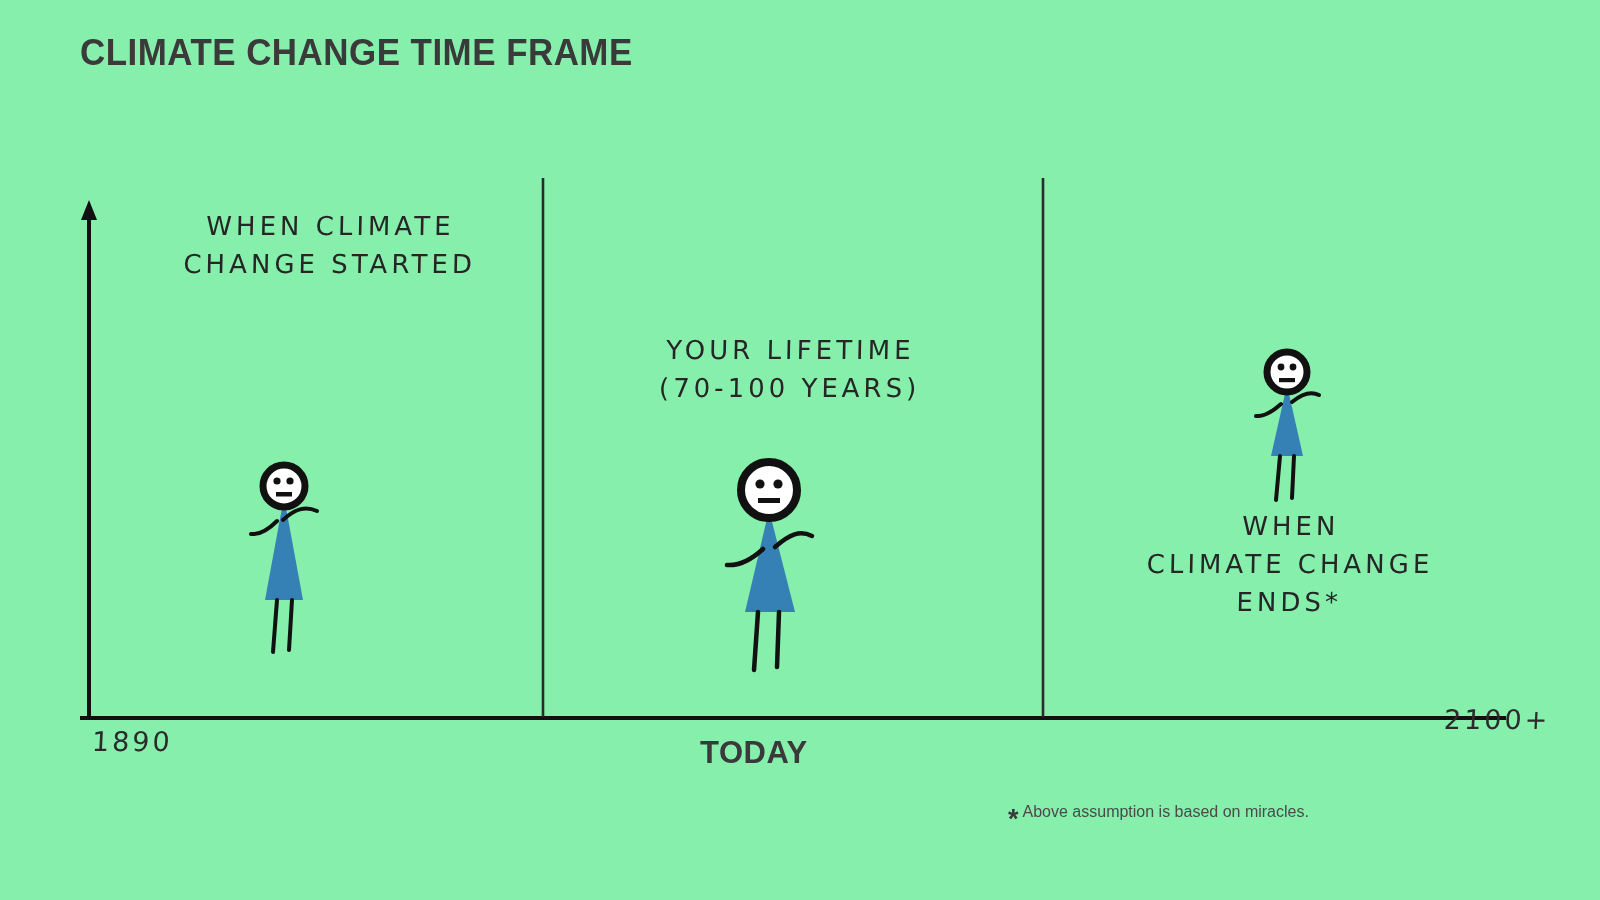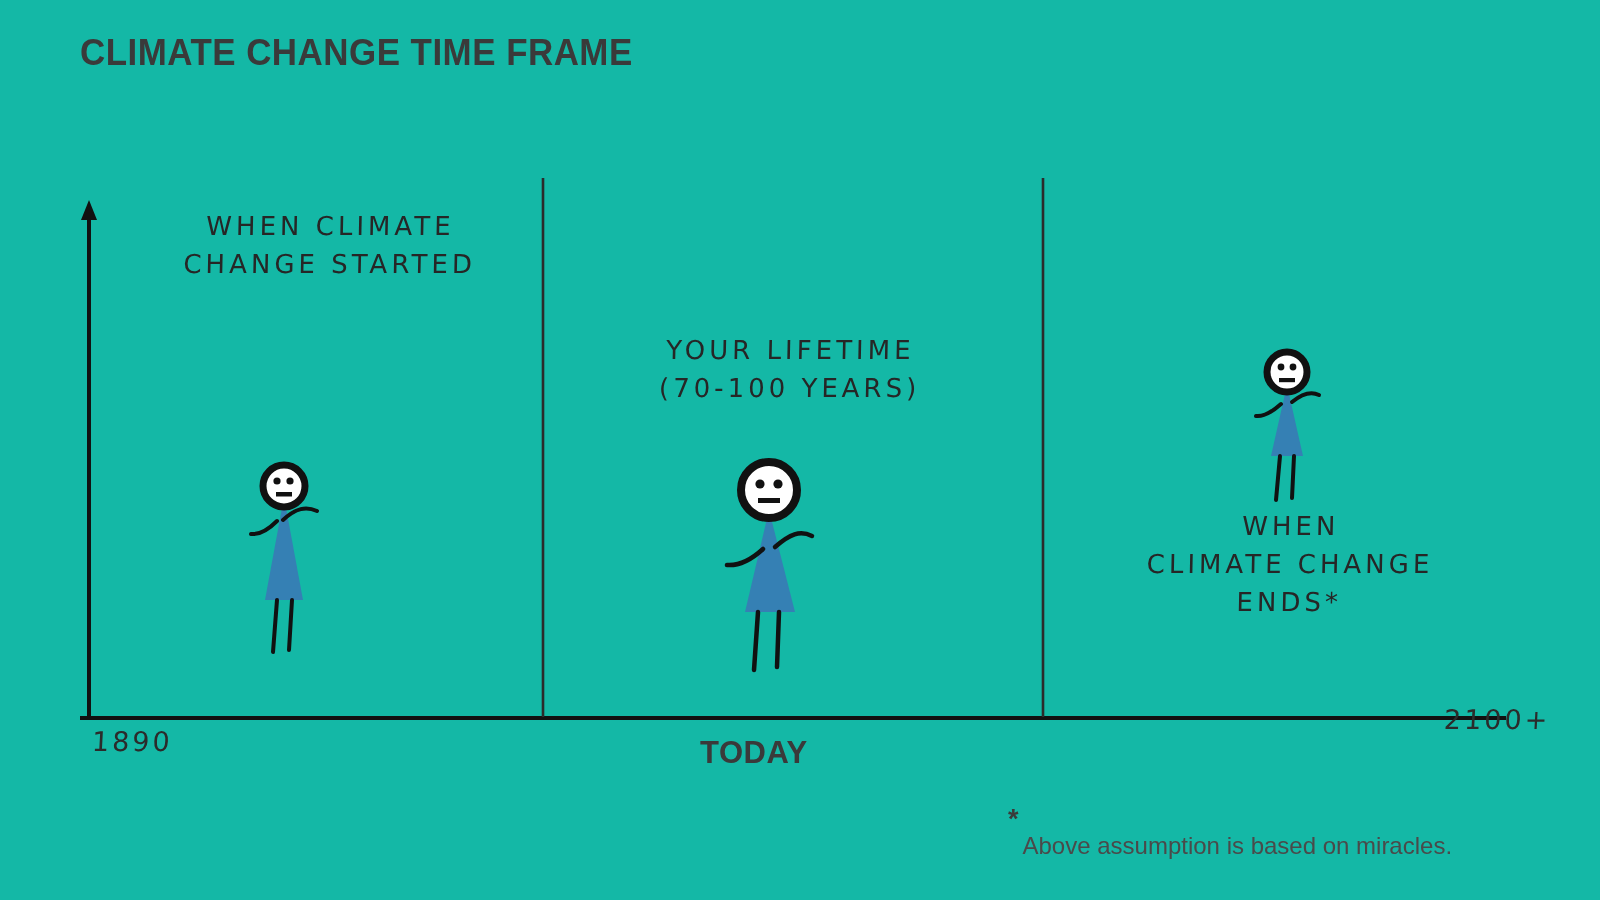--- a/index.html
+++ b/index.html
@@ -9,21 +9,21 @@
     background: #ffffff;
   }
   body {
     font-family: "DejaVu Sans", sans-serif;
     -webkit-font-smoothing: antialiased;
   }
   #canvas {
     position: relative;
     width: 1600px;
     height: 900px;
-    background: #14b8a6;
+    background: #86efac;
     overflow: hidden;
   }
 
   
   .title {
     position: absolute;
     left: 80px;
     top: 32px;
     font-family: "Liberation Sans", sans-serif;
     font-weight: bold;
@@ -111,25 +111,25 @@
     font-weight: bold;
     font-size: 27px;
     color: #3a3a3a;
     line-height: 1;
     margin-right: 4px;
     position: relative;
     top: 2px;
   }
   .footnote-text {
     font-family: "Liberation Sans", sans-serif;
-    font-size: 24px;
+    font-size: 16px;
     color: #4a4a4a;
     line-height: 1;
     position: relative;
-    top: 30px;
+    top: 0;
   }
 </style>
 </head>
 <body>
 
 <div id="canvas">
 
   <div class="title">CLIMATE CHANGE TIME FRAME</div>
 
   <svg class="svg-layer" width="1600" height="900">

